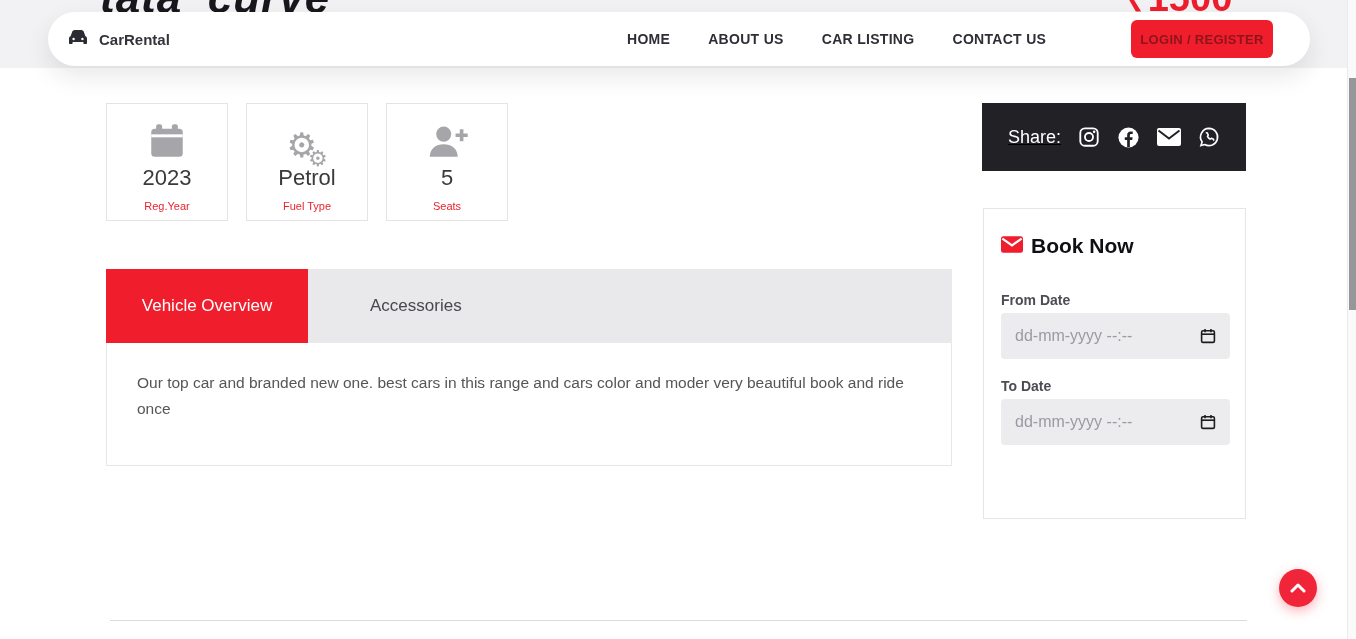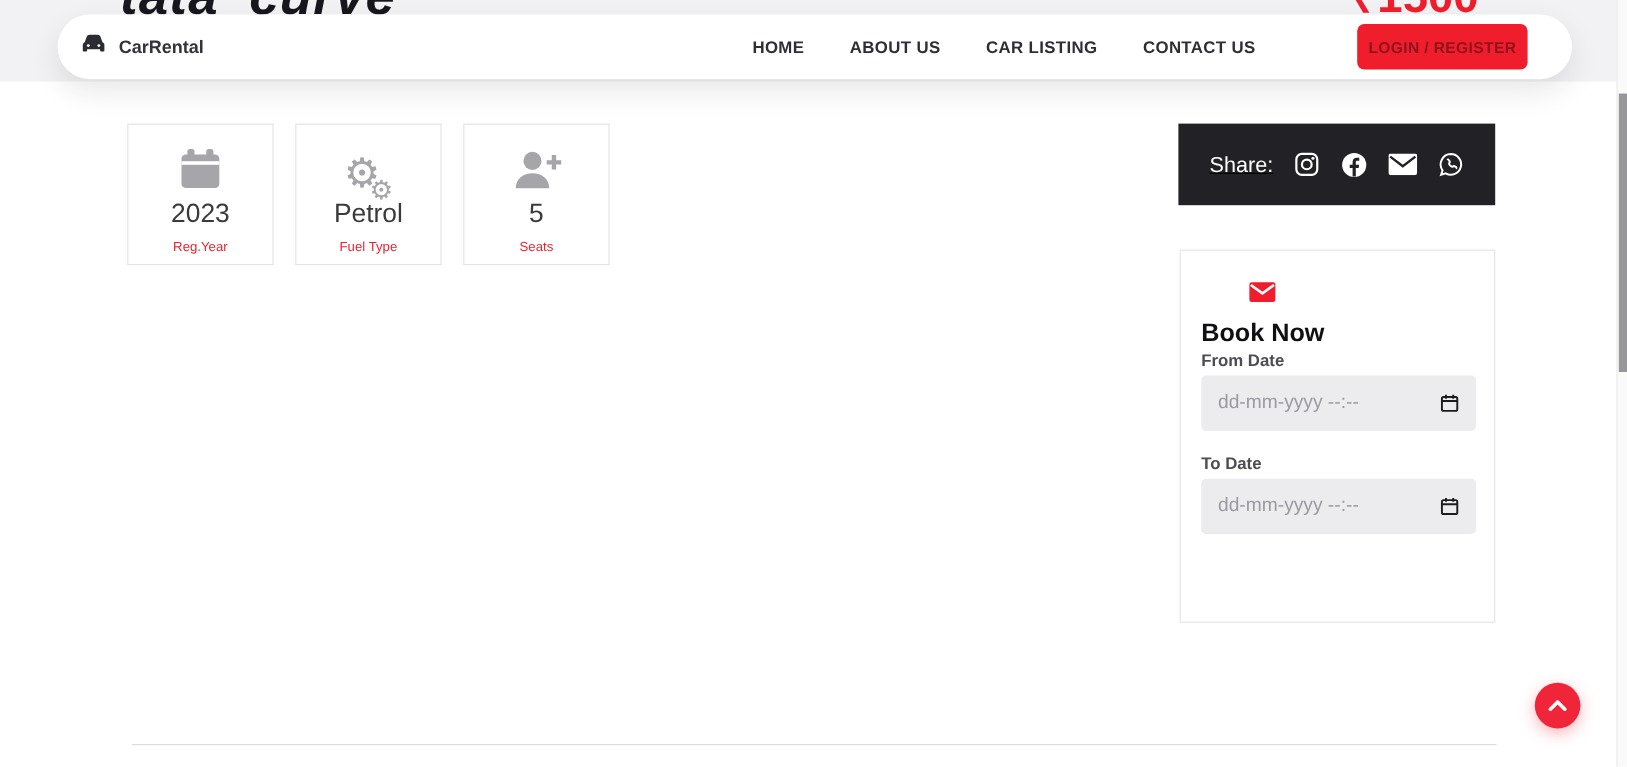--- a/index.html
+++ b/index.html
@@ -42,21 +42,21 @@
     display:flex; align-items:center; justify-content:center; cursor:pointer; }
   .tab-inactive { height:74px; margin-left:36px; padding:0 26px; color:#47474d; font-size:17px;
     display:flex; align-items:center; cursor:pointer; }
   .tab-content { position:absolute; left:106px; top:343px; width:846px; height:123px; background:#fff;
     border:1px solid #e7e7e9; border-top:none; }
   .tab-content p { margin:27px 30px 0 30px; font-size:15.5px; color:#55555a; line-height:26px; }
 
   .book-panel { position:absolute; left:983px; top:208px; width:263px; height:311px; background:#fff;
     border:1px solid #e6e6e8; }
   .book-title { position:absolute; left:17px; top:25px; display:flex; align-items:center; gap:8px;
-    font-size:21px; font-weight:bold; color:#101014;flex-direction:column; }
+    font-size:21px; font-weight:bold; color:#101014; }
   .field-label { position:absolute; left:17px; font-size:14px; font-weight:bold; color:#4c4c52; }
   .from-label { top:83px; } .to-label { top:169px; }
   .date-input { position:absolute; left:17px; width:229px; height:46px; background:#ececee; border-radius:4px;
     display:flex; align-items:center; justify-content:space-between; padding:0 14px; cursor:text; }
   .from-input { top:104px; } .to-input { top:190px; }
   .date-placeholder { color:#9a9aa2; font-size:16px; }
   .cal-btn { display:flex; align-items:center; cursor:pointer; }
   .book-btn { position:absolute; left:17px; top:251px; width:152px; height:30px; background:#f01e2c;
     border:none; border-radius:4px; color:#fff; font-family:inherit; font-size:12.5px; font-weight:bold;
     letter-spacing:.4px; cursor:pointer; }
@@ -157,20 +157,27 @@
       </svg>
     </span>
     <span class="share-icon">
       <svg width="22" height="22" viewBox="0 0 24 24" fill="none" stroke="#ffffff" stroke-width="1.8">
         <path d="M12 2.6a9.4 9.4 0 1 1-4.6 17.6L3.2 21.4l1.3-4A9.4 9.4 0 0 1 12 2.6z"></path>
         <path d="M8.7 7.9c.6-.6 1.3-.5 1.6.2l.7 1.3c.2.4.1.9-.3 1.2-.3.3-.4.7-.2 1.1.5 1 1.4 1.9 2.4 2.4.4.2.8.1 1.1-.2.3-.4.8-.5 1.2-.3l1.3.7c.7.3.8 1 .2 1.6"></path>
       </svg>
     </span>
   </div>
 
+  <div class="tabbar">
+    <div class="tab-active">Vehicle Overview</div>
+    <div class="tab-inactive">Accessories</div>
+  </div>
+  <div class="tab-content">
+    <p>Our top car and branded new one. best cars in this range and cars color and moder very beautiful book and ride once</p>
+  </div>
 
   <aside class="book-panel">
     <div class="book-title">
       <span>
         <svg width="22" height="17" viewBox="0 0 24 18">
           <rect width="24" height="18" rx="2.5" fill="#f01e2c"></rect>
           <path d="M1.5 2.5 12 10 22.5 2.5" stroke="#ffffff" stroke-width="2.4" fill="none"></path>
         </svg>
       </span>
       <span>Book Now</span>

